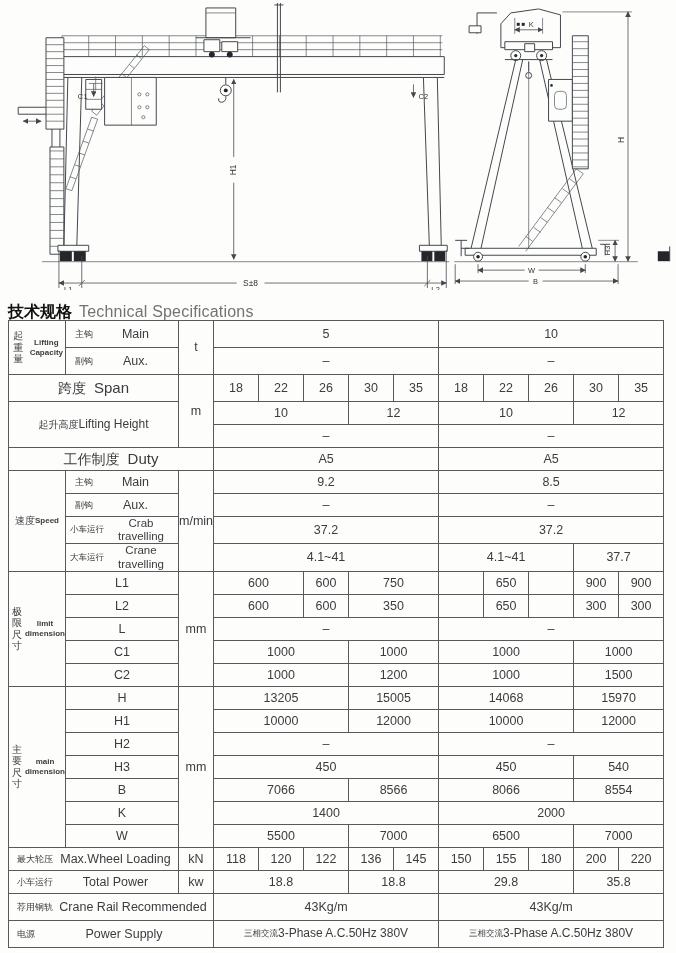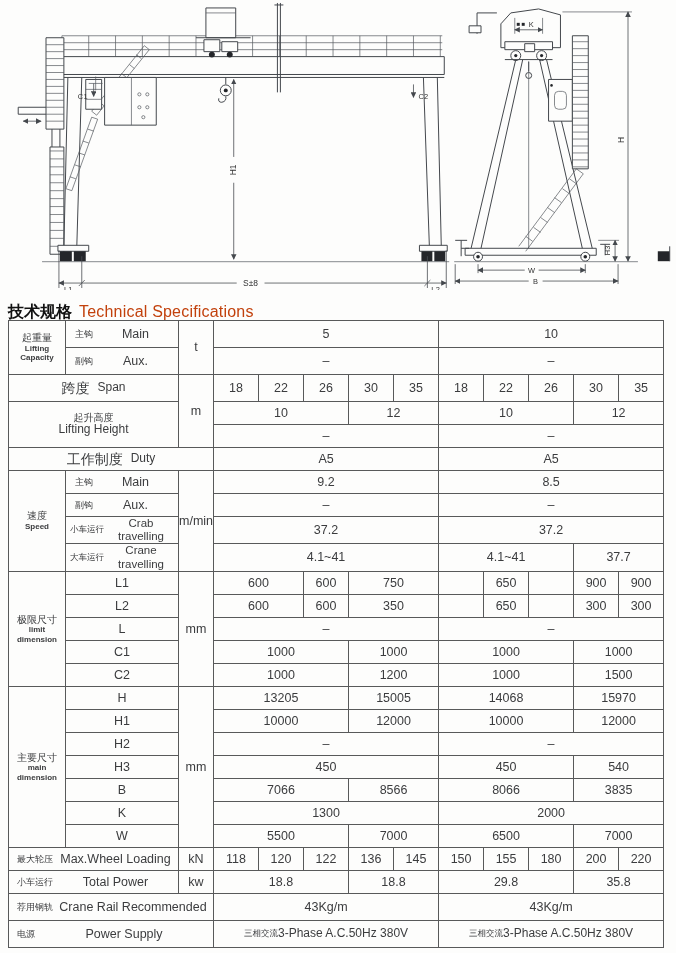--- a/index.html
+++ b/index.html
@@ -15,46 +15,46 @@
   .thin{stroke:#55595e;stroke-width:.7;fill:none;}
   .dim{stroke:#4a4e53;stroke-width:.8;fill:none;}
   .fillw{fill:#fdfdfc;}
   .dk{fill:#24262a;stroke:none;}
   .dtext{font-size:7.5px;fill:#333;letter-spacing:.3px;}
   .stext{font-size:8.5px;fill:#333;}
   .title{
     position:absolute;left:8px;top:300px;height:24px;display:flex;align-items:center;gap:7px;
   }
   .title .cnt{font-size:16px;font-weight:bold;color:#111;}
-  .title .ent{font-size:16px;color:#c2410c;letter-spacing:.2px;}
+  .title .ent{font-size:16px;color:#737373;letter-spacing:.2px;}
   table.spec{
     position:absolute;left:8px;top:320px;border-collapse:collapse;table-layout:fixed;
     width:655px;background:#fdfdfc;
   }
   table.spec td{
     border:1px solid #58595a;text-align:center;vertical-align:middle;
     font-size:12.5px;color:#3b3c3e;padding:0;overflow:hidden;white-space:pre-line;line-height:1.15;
   }
   table.spec tr{height:23px;}
   table.spec tr.tall{height:27px;}
   .wrap{display:flex;align-items:center;justify-content:center;width:100%;}
-  td.cat .wrap,td.cat2 .wrap{flex-direction:column;justify-content:center;}
+  td.cat .wrap,td.cat2 .wrap{justify-content:center;}
   td.cat .cn{font-size:10px;display:block;}
   td.cat .en{font-size:8px;display:block;white-space:pre-line;line-height:1.2;font-weight:bold;}
   td.cat2 .cn{font-size:10px;display:block;}
   td.cat2 .en{font-size:12px;display:block;}
   td.sub .wrap,td.sub2 .wrap,td.sublbl .wrap{justify-content:center;}
   td.sub .cn{font-size:9px;padding-left:9px;}
   td.sub .en{flex:1;text-align:center;font-size:12.5px;}
   td.sub2 .cn{font-size:8.5px;padding-left:4px;}
   td.sub2 .en{flex:1;text-align:center;font-size:11.5px;}
   td.sublbl .cn{font-size:9px;padding-left:8px;}
   td.sublbl .en{flex:1;text-align:center;font-size:12.5px;}
   td.lbl .cn{font-size:14px;}
-  td.lbl .en{font-size:12px;margin-left:8px;}
+  td.lbl .en{font-size:15px;margin-left:8px;}
   td.unit{font-size:11px;}
   td.dimlbl{text-align:left;padding-left:15px;font-size:12.5px;}
   td.ps .cn{font-size:8.5px;}
   td.ps .en{font-size:12px;margin-left:0;}
 </style>
 </head>
 <body>
 
 <svg class="drawing" viewBox="0 0 676 292">
   <defs>
@@ -364,25 +364,25 @@
         <td class="dimlbl">H3</td>
         <td colspan="5">450</td>
         <td colspan="3">450</td>
         <td colspan="2">540</td>
       </tr>
       <tr>
         <td class="dimlbl">B</td>
         <td colspan="3">7066</td>
         <td colspan="2">8566</td>
         <td colspan="3">8066</td>
-        <td colspan="2">3835</td>
+        <td colspan="2">8554</td>
       </tr>
       <tr>
         <td class="dimlbl">K</td>
-        <td colspan="5">1300</td>
+        <td colspan="5">1400</td>
         <td colspan="5">2000</td>
       </tr>
       <tr>
         <td class="dimlbl">W</td>
         <td colspan="3">5500</td>
         <td colspan="2">7000</td>
         <td colspan="3">6500</td>
         <td colspan="2">7000</td>
       </tr>
       <tr>

